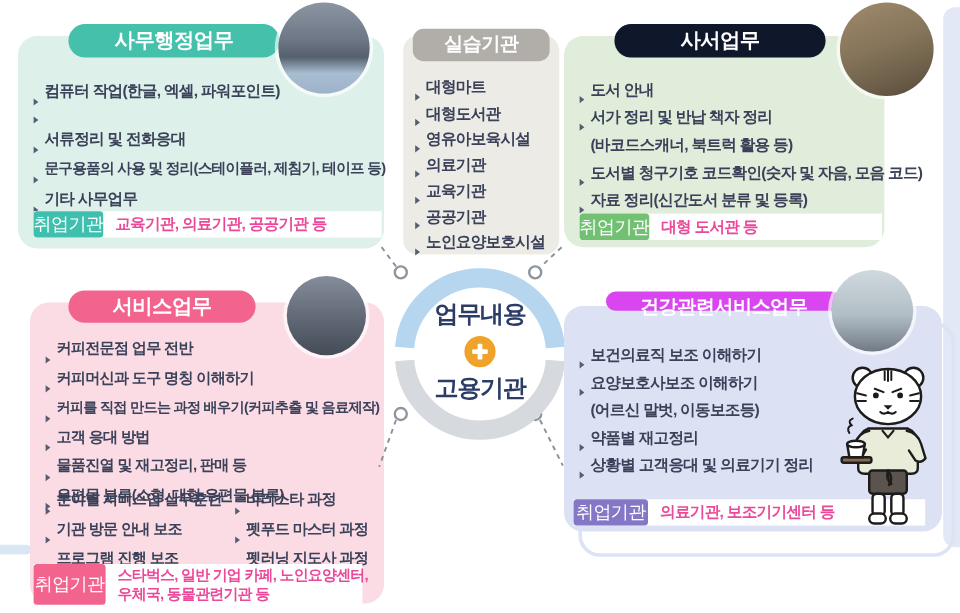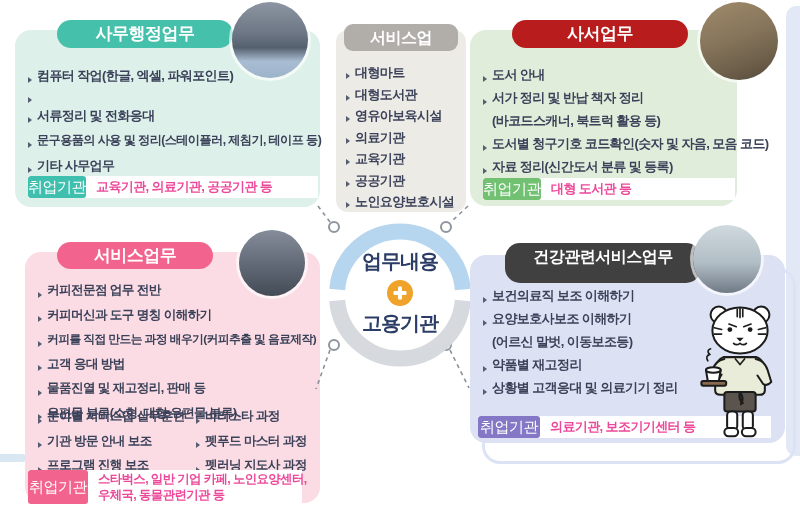--- a/index.html
+++ b/index.html
@@ -12,41 +12,41 @@
   .card.library{left:470px;top:30px;width:267px;height:176px;background:#e0edda;}
   .card.service{left:25px;top:252px;width:295px;height:251px;background:#fbdce4;}
   .card.health{left:470px;top:255px;width:315px;height:188px;background:#dce1f3;z-index:2;}
   .ghost{position:absolute;left:482px;top:268px;width:308px;height:190px;border:3px solid #dce3f4;
          border-radius:18px;background:transparent;z-index:1;}
   
   .pill{position:absolute;z-index:3;color:#fff;font-weight:800;text-align:center;
         border-radius:15px;letter-spacing:-0.5px;}
   .pill.office{left:57px;top:20px;width:176px;height:28px;line-height:28px;font-size:17px;background:#45c0ab;}
   .pill.practice{left:344px;top:24px;width:114px;height:27px;line-height:27px;font-size:16px;background:#b1aeaa;border-radius:9px;}
-  .pill.library{left:512px;top:20px;width:176px;height:28px;line-height:28px;font-size:17px;background:#b91c1c;}
+  .pill.library{left:512px;top:20px;width:176px;height:28px;line-height:28px;font-size:17px;background:#0f172a;}
   .pill.service{left:57px;top:242px;width:156px;height:27px;line-height:27px;font-size:17px;background:#f2648e;}
-  .pill.health{left:505px;top:243px;width:196px;height:40px;line-height:28px;font-size:16px;background:#404040;}
+  .pill.health{left:505px;top:243px;width:196px;height:16px;line-height:28px;font-size:16px;background:#d946ef;}
   
   .photo{position:absolute;border-radius:50%;z-index:4;box-shadow:0 0 0 3px rgba(255,255,255,.65);}
   .photo.office{left:232px;top:2px;width:76px;height:76px;
     background:linear-gradient(180deg,#8d95a2 0%,#6c7684 42%,#55606e 60%,#a8bdd2 78%,#9db3c9 100%);}
   .photo.library{left:700px;top:2px;width:78px;height:78px;
     background:linear-gradient(160deg,#a08a6b 0%,#86755b 45%,#6d5f4a 75%,#57493a 100%);}
   .photo.barista{left:239px;top:230px;width:66px;height:66px;
     background:linear-gradient(180deg,#848d99 0%,#626b77 50%,#434b56 100%);}
   .photo.health{left:693px;top:225px;width:68px;height:68px;
     background:linear-gradient(180deg,#cfd9de 0%,#b2bec6 55%,#707a86 100%);}
   
   .items{position:absolute;left:13px;}
   .office .items{top:33px;}
   .practice .items{top:32px;left:10px;}
   .library .items{top:33px;}
   .service .items{top:26px;}
   .health .items{top:29px;}
-  .item{display:flex;align-items:center;font-size:13px;font-weight:700;color:#3a4158;
+  .item{display:flex;align-items:flex-end;font-size:13px;font-weight:700;color:#3a4158;
         letter-spacing:-0.6px;white-space:nowrap;line-height:25px;}
   .practice .item{line-height:21.5px;}
   .library .item{line-height:23px;}
   .service .item{line-height:24.5px;font-size:12.6px;}
   .health .item{line-height:23px;}
   .item .tri{flex:none;width:0;height:0;border-left:4px solid #565d70;border-top:3.5px solid transparent;
         border-bottom:3.5px solid transparent;margin:9px 5px 0 0;}
   .practice .item .tri{margin-top:7px;}
   .item.cont{padding-left:9px;}
   
@@ -170,21 +170,21 @@
       <div class="item">
           <span class="tri"></span>
           <span>공공기관</span>
         </div>
       <div class="item">
           <span class="tri"></span>
           <span>노인요양보호시설</span>
         </div>
     </div>
   </section>
-  <div class="pill practice">서비스업</div>
+  <div class="pill practice">실습기관</div>
 
   <section class="card library">
     <div class="items">
       <div class="item">
           <span class="tri"></span>
           <span>도서 안내</span>
         </div>
       <div class="item">
           <span class="tri"></span>
           <span>서가 정리 및 반납 책자 정리</span>

